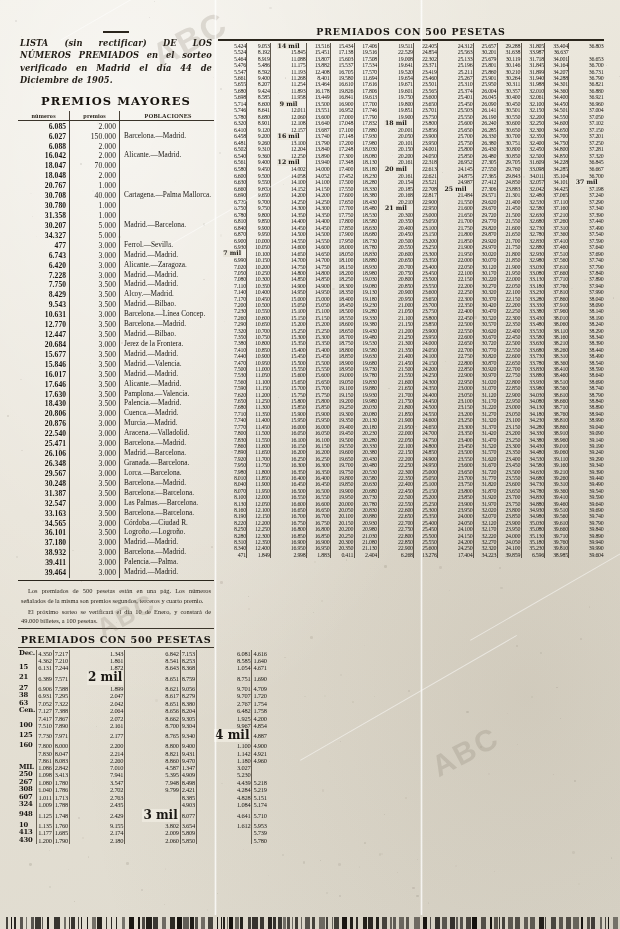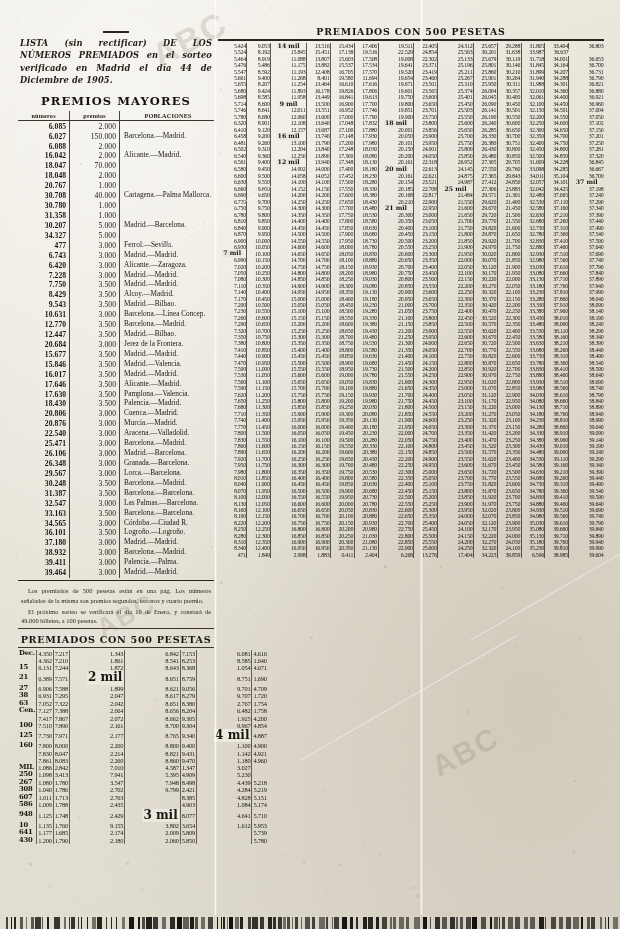--- a/index.html
+++ b/index.html
@@ -791,21 +791,21 @@
           <td class="lab">607</td>
           <td>1.011</td>
           <td>1.713</td>
           <td>2.763</td>
           <td></td>
           <td>8.385</td>
           <td>4.828</td>
           <td>5.151</td>
         </tr>
         <tr>
-          <td class="lab">586</td>
+          <td class="lab">324</td>
           <td>1.009</td>
           <td>1.788</td>
           <td>2.435</td>
           <td></td>
           <td>4.903</td>
           <td>1.084</td>
           <td>5.174</td>
         </tr>
         <tr>
           <td class="lab">948</td>
@@ -821,21 +821,21 @@
           <td class="lab">10</td>
           <td>1.135</td>
           <td>1.760</td>
           <td>9.155</td>
           <td>3.802</td>
           <td>3.654</td>
           <td>1.612</td>
           <td>5.953</td>
         </tr>
         <tr>
-          <td class="lab">641</td>
+          <td class="lab">413</td>
           <td>1.177</td>
           <td>1.685</td>
           <td>2.174</td>
           <td>2.009</td>
           <td>5.809</td>
           <td></td>
           <td>5.739</td>
         </tr>
         <tr>
           <td class="lab">430</td>

